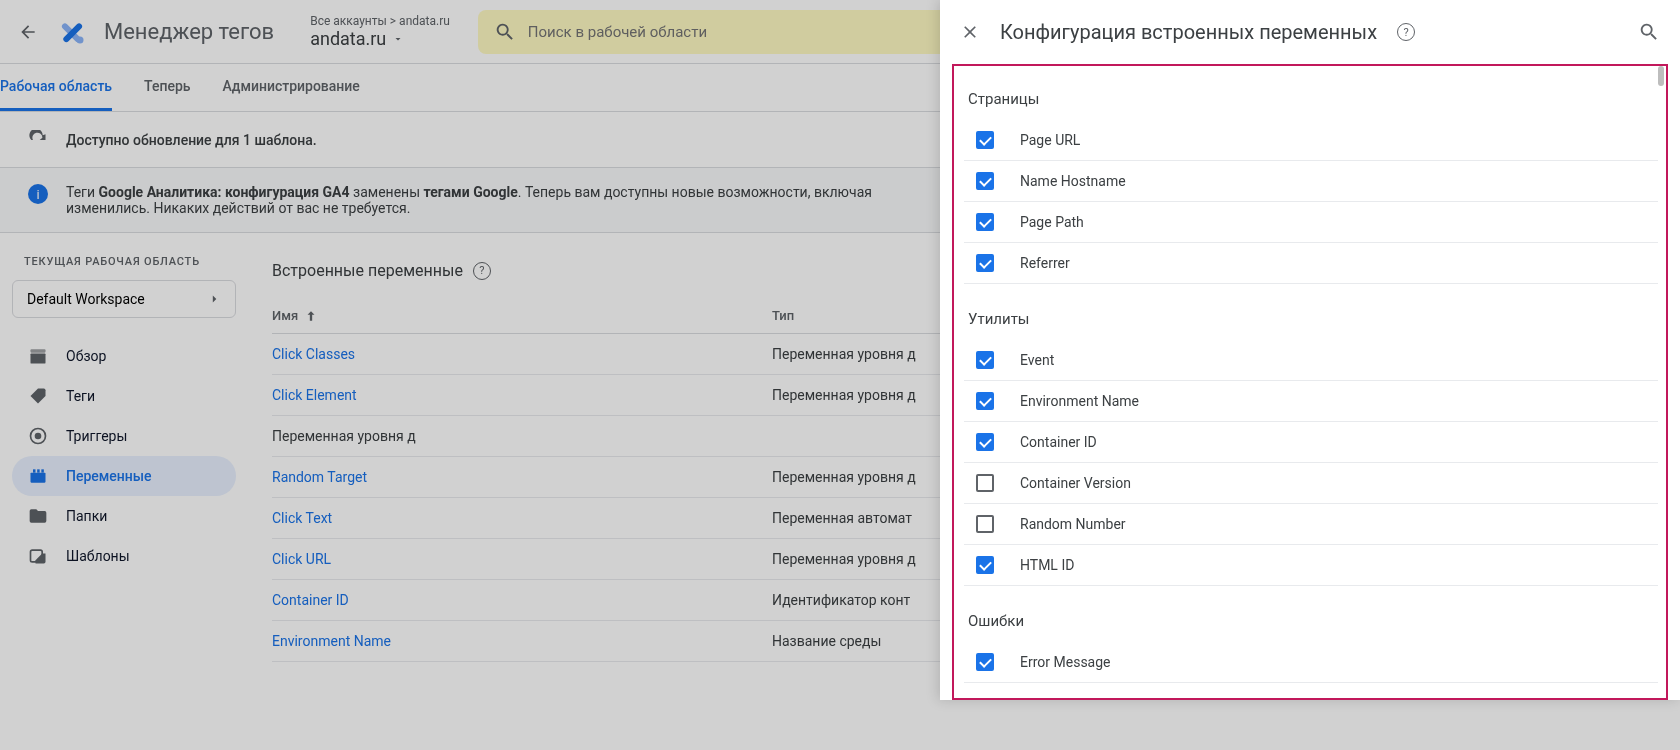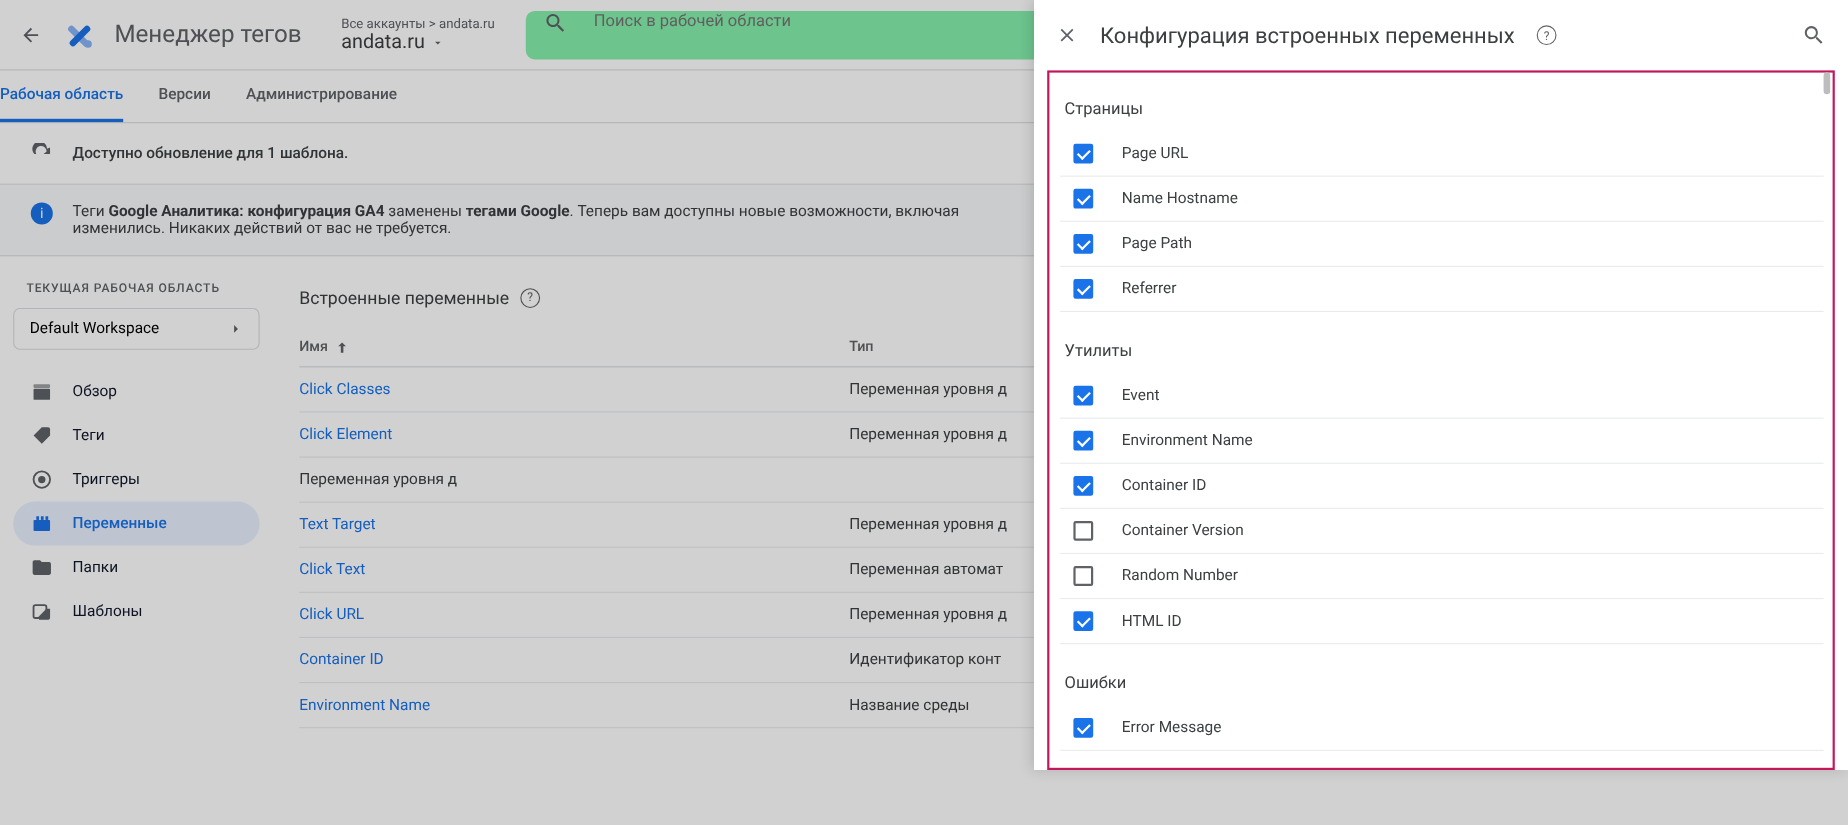--- a/index.html
+++ b/index.html
@@ -9,21 +9,21 @@
 .backdrop { position: absolute; inset: 0; background: rgba(0,0,0,0.18); z-index: 5; }
 
 
 .header { display: flex; align-items: center; height: 64px; border-bottom: 1px solid #dadce0; padding: 0 16px; gap: 16px; position: relative; }
 .back-arrow { width: 24px; height: 24px; display: flex; align-items: center; justify-content: center; cursor: pointer; color: #5f6368; }
 .logo { width: 32px; height: 32px; }
 .app-title { font-size: 22px; color: #5f6368; font-weight: 400; }
 .account-block { display: flex; flex-direction: column; margin-left: 20px; }
 .breadcrumb { font-size: 12px; color: #5f6368; }
 .account-name { font-size: 18px; color: #3c4043; display: flex; align-items: center; gap: 6px; }
-.search-box { flex: 1; max-width: 600px; height: 44px; background: #86efac; border-radius: 8px; display: flex; align-items: flex-start; padding: 0 16px; gap: 24px; margin-left: 12px; }
+.search-box { flex: 1; max-width: 600px; height: 44px; background: #fef9c3; border-radius: 8px; display: flex; align-items: center; padding: 0 16px; gap: 12px; margin-left: 12px; }
 .search-box input { border: none; background: transparent; font-size: 15px; color: #5f6368; outline: none; flex: 1; }
 
 
 .tabs { display: flex; height: 48px; border-bottom: 1px solid #dadce0; gap: 32px; }
 .tab { display: flex; align-items: center; font-size: 14px; color: #5f6368; font-weight: 500; border-bottom: 3px solid transparent; cursor: pointer; }
 .tab.active { color: #1a73e8; border-bottom-color: #1a73e8; }
 
 
 .notice { height: 56px; display: flex; align-items: center; padding: 0 28px; gap: 18px; font-size: 14px; color: #3c4043; border-bottom: 1px solid #dadce0; }
 .info-banner { display: flex; align-items: flex-start; padding: 16px 28px; gap: 18px; font-size: 14px; color: #3c4043; border-bottom: 1px solid #dadce0; background: #f8f9fa; }
@@ -96,21 +96,21 @@
   <div class="search-box">
     <svg width="22" height="22" viewBox="0 0 24 24">
         <path fill="#5f6368" d="M15.5 14h-.8l-.3-.3a6.5 6.5 0 10-.7.7l.3.3v.8l5 5 1.5-1.5-5-5zm-6 0a4.5 4.5 0 110-9 4.5 4.5 0 010 9z"></path>
       </svg>
     <input placeholder="Поиск в рабочей области" style="">
   </div>
 </div>
 
 <div class="tabs" id="tabs">
     <div class="tab active">Рабочая область</div>
-    <div class="tab">Версии</div>
+    <div class="tab">Теперь</div>
     <div class="tab">Администрирование</div>
   </div>
 
 <div class="notice">
   <svg width="20" height="20" viewBox="0 0 24 24">
       <path fill="#5f6368" d="M17.65 6.35A8 8 0 104 12h2a6 6 0 1111.3-2.7L14 12h7V5l-3.35 1.35z"></path>
     </svg>
   <span style="font-weight:500">Доступно обновление для 1 шаблона.</span>
 </div>
 
@@ -208,21 +208,21 @@
           <div class="col-type">Переменная уровня д</div>
         </div>
         <div class="table-row">
           <div class="col-name">Click Element</div>
           <div class="col-type">Переменная уровня д</div>
         </div>
         <div class="table-row">
           <div class="col-type">Переменная уровня д</div>
         </div>
         <div class="table-row">
-          <div class="col-name">Text Target</div>
+          <div class="col-name">Random Target</div>
           <div class="col-type">Переменная уровня д</div>
         </div>
         <div class="table-row">
           <div class="col-name">Click Text</div>
           <div class="col-type">Переменная автомат</div>
         </div>
         <div class="table-row">
           <div class="col-name">Click URL</div>
           <div class="col-type">Переменная уровня д</div>
         </div>

